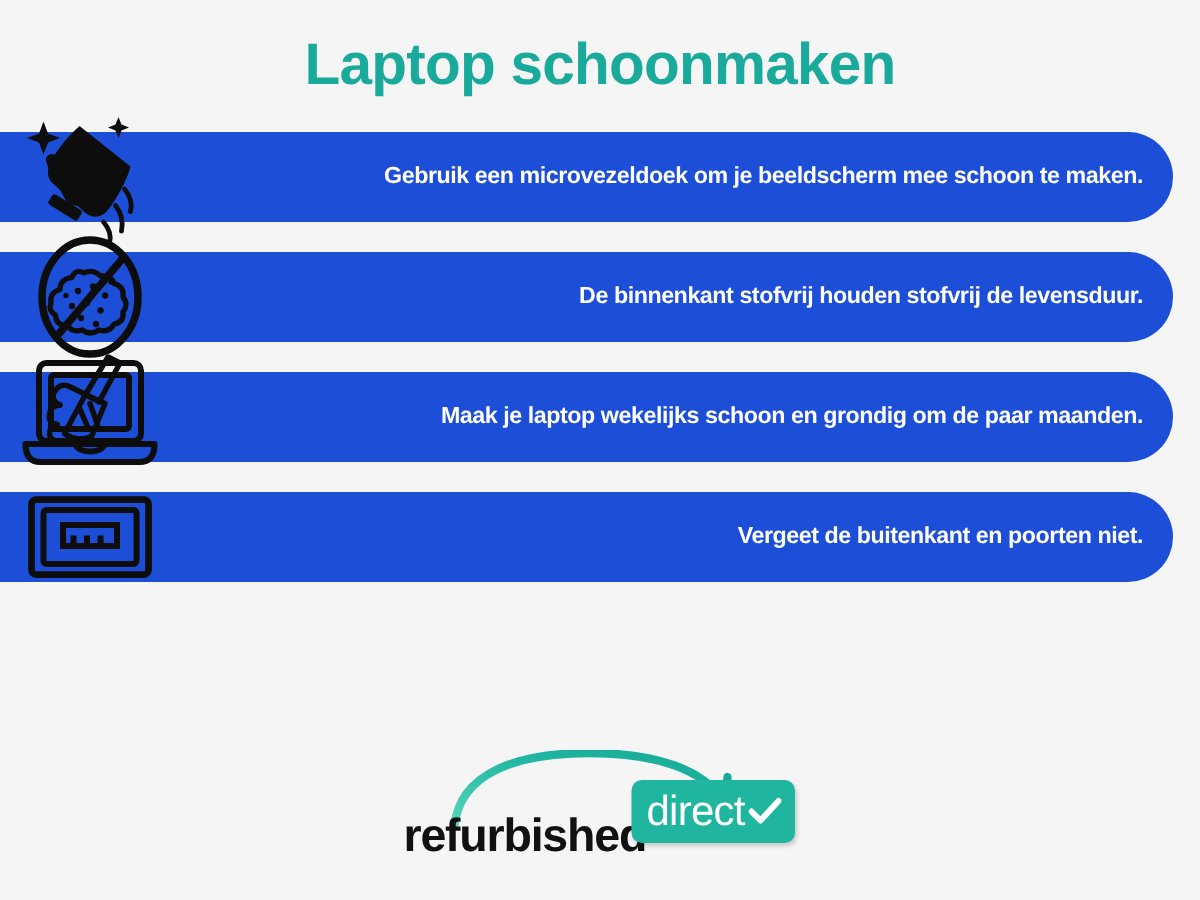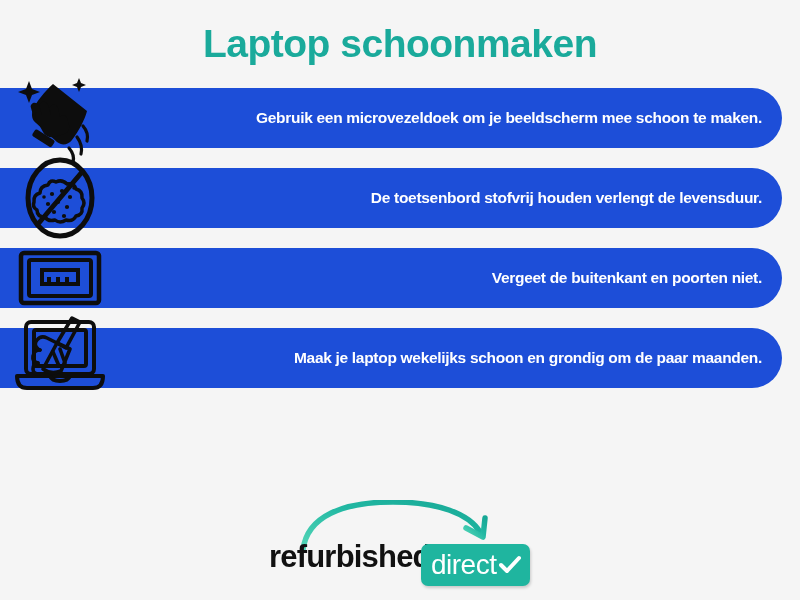--- a/index.html
+++ b/index.html
@@ -119,21 +119,21 @@
     font-size: 31px;
     font-weight: 600;
     color: #111111;
     letter-spacing: -0.8px;
     font-family: "Liberation Sans", sans-serif;
     line-height: 38px;
   }
   .logo-badge {
     position: absolute;
     left: 152px;
-    top: 44px;
+    top: 20px;
     height: 42px;
     background: #1fb59f;
     border-radius: 7px;
     display: flex;
     align-items: center;
     padding: 0 9px 0 10px;
     box-shadow: 1px 2px 3px rgba(0,0,0,0.18);
   }
   .logo-badge-text {
     color: #ffffff;
@@ -173,21 +173,21 @@
             <path d="M66 68 q6 8 4 17" stroke="#0d0d0d" stroke-width="3.2" fill="none" stroke-linecap="round"></path>
             <path d="M58 79 q6 7 4 14" stroke="#0d0d0d" stroke-width="3.2" fill="none" stroke-linecap="round"></path>
           </g>
         </svg>
       </div>
     </div>
 
 
     <div class="row">
       <div class="bar">
-        <span class="bar-text">De toetsenbord stofvrij houden verlengt de levensduur.</span>
+        <span class="bar-text">De binnenkant stofvrij houden stofvrij de levensduur.</span>
       </div>
       <div class="icon-slot">
         <svg width="92" height="92" viewBox="0 0 92 92">
           <g>
             <ellipse cx="46" cy="46" rx="32" ry="38" fill="none" stroke="#0d0d0d" stroke-width="5"></ellipse>
             <line x1="24" y1="72" x2="68" y2="20" stroke="#0d0d0d" stroke-width="5" stroke-linecap="round"></line>
             <path d="M34 33 q-8 1 -8 8 q-7 2 -6 9 q-2 5 3 8 q0 7 8 7 q3 5 10 3 q5 4 11 0 q7 2 10 -4 q7 -1 6 -8 q4 -5 0 -10 q1 -7 -6 -9 q-2 -6 -9 -5 q-5 -5 -11 -2 q-6 -3 -8 3 z" fill="none" stroke="#0d0d0d" stroke-width="3.5" stroke-linejoin="round"></path>
             <circle cx="38" cy="42" r="2.1" fill="#0d0d0d"></circle>
             <circle cx="48" cy="39" r="2.1" fill="#0d0d0d"></circle>
             <circle cx="56" cy="45" r="2.1" fill="#0d0d0d"></circle>
@@ -198,58 +198,58 @@
             <circle cx="50" cy="64" r="2.1" fill="#0d0d0d"></circle>
             <circle cx="60" cy="36" r="1.8" fill="#0d0d0d"></circle>
             <circle cx="30" cy="45" r="1.8" fill="#0d0d0d"></circle>
           </g>
         </svg>
       </div>
     </div>
 
     <div class="row">
       <div class="bar">
+        <span class="bar-text">Maak je laptop wekelijks schoon en grondig om de paar maanden.</span>
+      </div>
+      <div class="icon-slot">
+        <svg width="96" height="84" viewBox="0 0 96 84">
+          <g fill="none" stroke="#0d0d0d" stroke-width="4" stroke-linejoin="round">
+            <rect x="14" y="6" width="68" height="52" rx="5"></rect>
+            <rect x="22" y="14" width="52" height="36" rx="2"></rect>
+            <path d="M5 60 L91 60 q0 12 -10 12 L15 72 q-10 0 -10 -12 Z"></path>
+            <path d="M38 60 q2 5 10 5 q8 0 10 -5"></path>
+          </g>
+          <g fill="none" stroke="#0d0d0d" stroke-width="3.6" stroke-linejoin="round" stroke-linecap="round">
+            <path d="M60 2 l8 4 l-14 26 l-9 -5 Z"></path>
+            <path d="M45 27 l-10 -5 q-6 -3 -10 2 q-4 5 1 9 l2 1"></path>
+            <path d="M28 34 q-6 0 -7 6 q-1 6 5 7"></path>
+            <path d="M26 47 q-5 1 -5 6 q0 5 6 5"></path>
+            <path d="M45 27 l-14 26 q8 6 18 2 l9 -22 Z"></path>
+            <line x1="41" y1="36" x2="47" y2="50"></line>
+            <line x1="48" y1="33" x2="53" y2="47"></line>
+          </g>
+        </svg>
+      </div>
+    </div>
+
+    <div class="row">
+      <div class="bar">
         <span class="bar-text">Vergeet de buitenkant en poorten niet.</span>
       </div>
       <div class="icon-slot compact">
         <svg width="86" height="58" viewBox="0 0 86 58">
           <g fill="none" stroke="#0d0d0d">
             <rect x="4" y="4" width="78" height="50" rx="3" stroke-width="4.5"></rect>
             <rect x="12" y="11" width="62" height="36" rx="2" stroke-width="4"></rect>
             <rect x="25" y="21" width="36" height="14" stroke-width="4"></rect>
             <g stroke-width="4" stroke-linecap="butt">
               <line x1="32" y1="28" x2="32" y2="35"></line>
               <line x1="41" y1="28" x2="41" y2="35"></line>
               <line x1="50" y1="28" x2="50" y2="35"></line>
             </g>
-          </g>
-        </svg>
-      </div>
-    </div>
-
-    <div class="row">
-      <div class="bar">
-        <span class="bar-text">Maak je laptop wekelijks schoon en grondig om de paar maanden.</span>
-      </div>
-      <div class="icon-slot">
-        <svg width="96" height="84" viewBox="0 0 96 84">
-          <g fill="none" stroke="#0d0d0d" stroke-width="4" stroke-linejoin="round">
-            <rect x="14" y="6" width="68" height="52" rx="5"></rect>
-            <rect x="22" y="14" width="52" height="36" rx="2"></rect>
-            <path d="M5 60 L91 60 q0 12 -10 12 L15 72 q-10 0 -10 -12 Z"></path>
-            <path d="M38 60 q2 5 10 5 q8 0 10 -5"></path>
-          </g>
-          <g fill="none" stroke="#0d0d0d" stroke-width="3.6" stroke-linejoin="round" stroke-linecap="round">
-            <path d="M60 2 l8 4 l-14 26 l-9 -5 Z"></path>
-            <path d="M45 27 l-10 -5 q-6 -3 -10 2 q-4 5 1 9 l2 1"></path>
-            <path d="M28 34 q-6 0 -7 6 q-1 6 5 7"></path>
-            <path d="M26 47 q-5 1 -5 6 q0 5 6 5"></path>
-            <path d="M45 27 l-14 26 q8 6 18 2 l9 -22 Z"></path>
-            <line x1="41" y1="36" x2="47" y2="50"></line>
-            <line x1="48" y1="33" x2="53" y2="47"></line>
           </g>
         </svg>
       </div>
     </div>
 
   </div>
 
   <div class="logo">
     <div class="logo-inner">
       <svg class="logo-arrow" viewBox="0 0 230 52">

